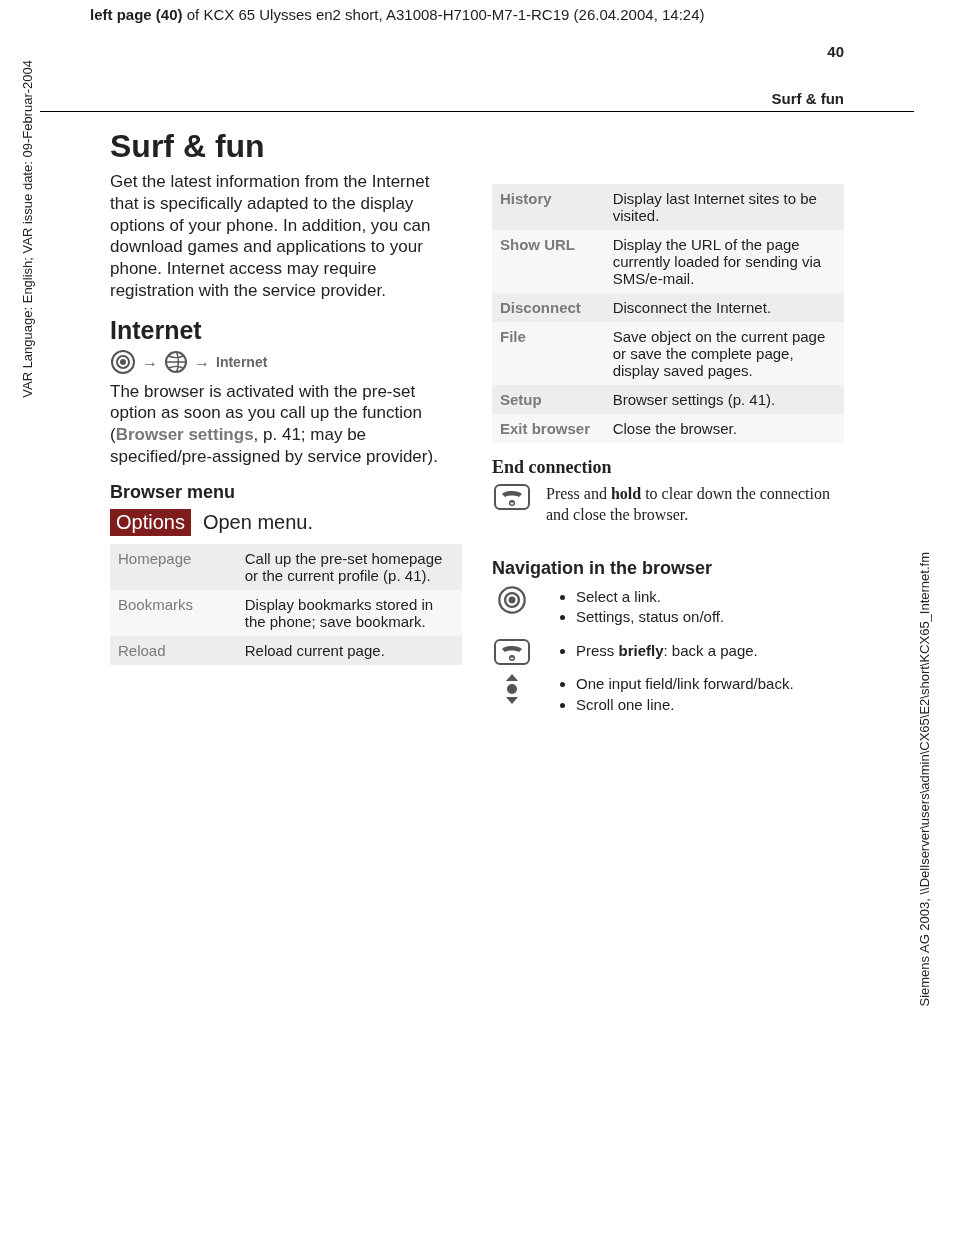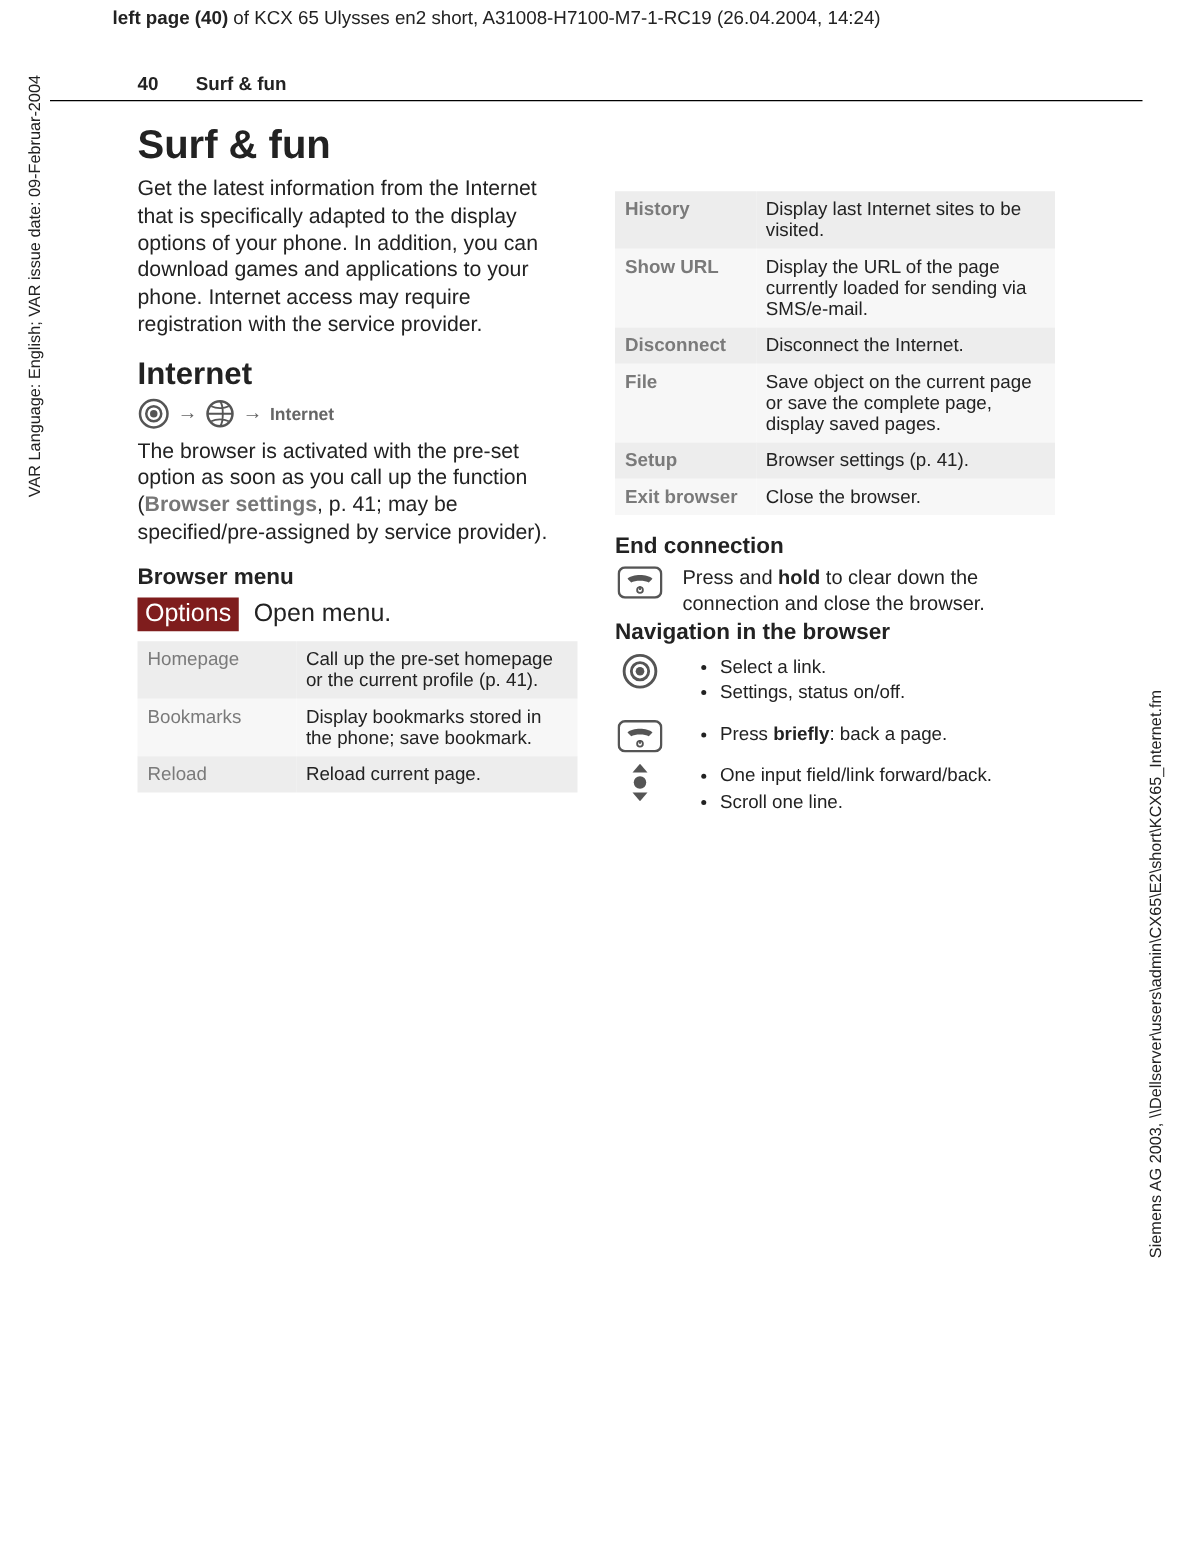--- a/index.html
+++ b/index.html
@@ -2,21 +2,21 @@
 <html><head>
 <meta charset="utf-8">
 <style>
   * { box-sizing: border-box; }
   body { margin: 0; font-family: Arial, Helvetica, sans-serif; font-size: 14px; color: #222; width: 954px; background:#fff; }
   .page-wrap { position: relative; width: 954px; height: 1046px; padding: 0 40px; }
 
   .top-meta { padding: 6px 10px 6px 50px; font-size: 15px; }
   .top-meta b { font-weight: bold; }
 
-  .header-row { display:flex; align-items:flex-start; gap: 30px; padding: 0 70px; margin-top: 30px; border-bottom: 1px solid #000; padding-bottom: 4px; }
+  .header-row { display:flex; align-items:flex-end; gap: 30px; padding: 0 70px; margin-top: 14px; border-bottom: 1px solid #000; padding-bottom: 4px; flex-direction: column; }
   .page-number { font-weight: bold; font-size: 15px; }
   .running-title { font-weight: bold; font-size: 15px; }
 
   .columns { display:flex; gap: 30px; padding: 0 70px; margin-top: 8px; }
   .col { flex: 1 1 0; min-width: 0; }
 
   h1.title { font-size: 32px; font-weight: bold; margin: 8px 0 6px 0; }
   p.body { font-size: 17px; line-height: 1.28; margin: 0 0 14px 0; }
   h2.sect { font-size: 25px; font-weight: bold; margin: 10px 0 4px 0; }
   h3.subsect { font-size: 18px; font-weight: bold; margin: 10px 0 6px 0; }
@@ -33,21 +33,21 @@
   table.menu-table tr:nth-child(odd) { background: #ededed; }
   table.menu-table tr:nth-child(even) { background: #f7f7f7; }
   table.menu-table td:first-child { font-weight: normal; color: #7a7a7a; width: 36%; }
 
   table.menu-table-2 { width: 100%; border-collapse: collapse; font-size: 15px; }
   table.menu-table-2 td { padding: 6px 8px; vertical-align: top; }
   table.menu-table-2 tr:nth-child(odd) { background: #ededed; }
   table.menu-table-2 tr:nth-child(even) { background: #f7f7f7; }
   table.menu-table-2 td:first-child { font-weight: bold; color: #7a7a7a; width: 32%; }
 
-  .end-block { margin-top: 14px; }
+  .end-block { margin-top: 14px; font-family: Liberation Serif, serif; }
   .kv-row { display:flex; gap: 14px; align-items:flex-start; margin-top:6px; }
   .kv-icon { width: 40px; flex: 0 0 40px; display:flex; justify-content:center; }
   .kv-text { flex:1; font-size: 16px; line-height:1.3; }
 
   ul.nav-list { list-style: disc; padding-left: 18px; margin: 2px 0 6px 0; font-size:15px; }
   ul.nav-list li { margin: 1px 12px; }
 
   .side-text-left {
     position: absolute; left: 20px; top: 60px;
     writing-mode: vertical-rl; text-orientation: mixed;
@@ -175,21 +175,21 @@
                 <circle cx="18" cy="19" r="2.3" fill="none" stroke="#555" stroke-width="1.5"></circle>
                 <line x1="18" y1="16" x2="18" y2="19" stroke="#555" stroke-width="1.5"></line>
               </svg>
           </div>
           <div class="kv-text">
             <span>Press and </span><span class="bold">hold</span><span> to clear down the connection and close the browser.</span>
           </div>
         </div>
       </div>
 
-      <h3 class="subsect" style="margin-top:0;">Navigation in the browser</h3>
+      <h3 class="subsect" style="margin-top:32px;">Navigation in the browser</h3>
 
       <div class="kv-row">
         <div class="kv-icon">
           <svg width="30" height="30" viewBox="0 0 26 26">
               <circle cx="13" cy="13" r="11" fill="none" stroke="#555" stroke-width="2"></circle>
               <circle cx="13" cy="13" r="6" fill="none" stroke="#555" stroke-width="2"></circle>
               <circle cx="13" cy="13" r="3" fill="#555"></circle>
             </svg>
         </div>
         <div class="kv-text">

